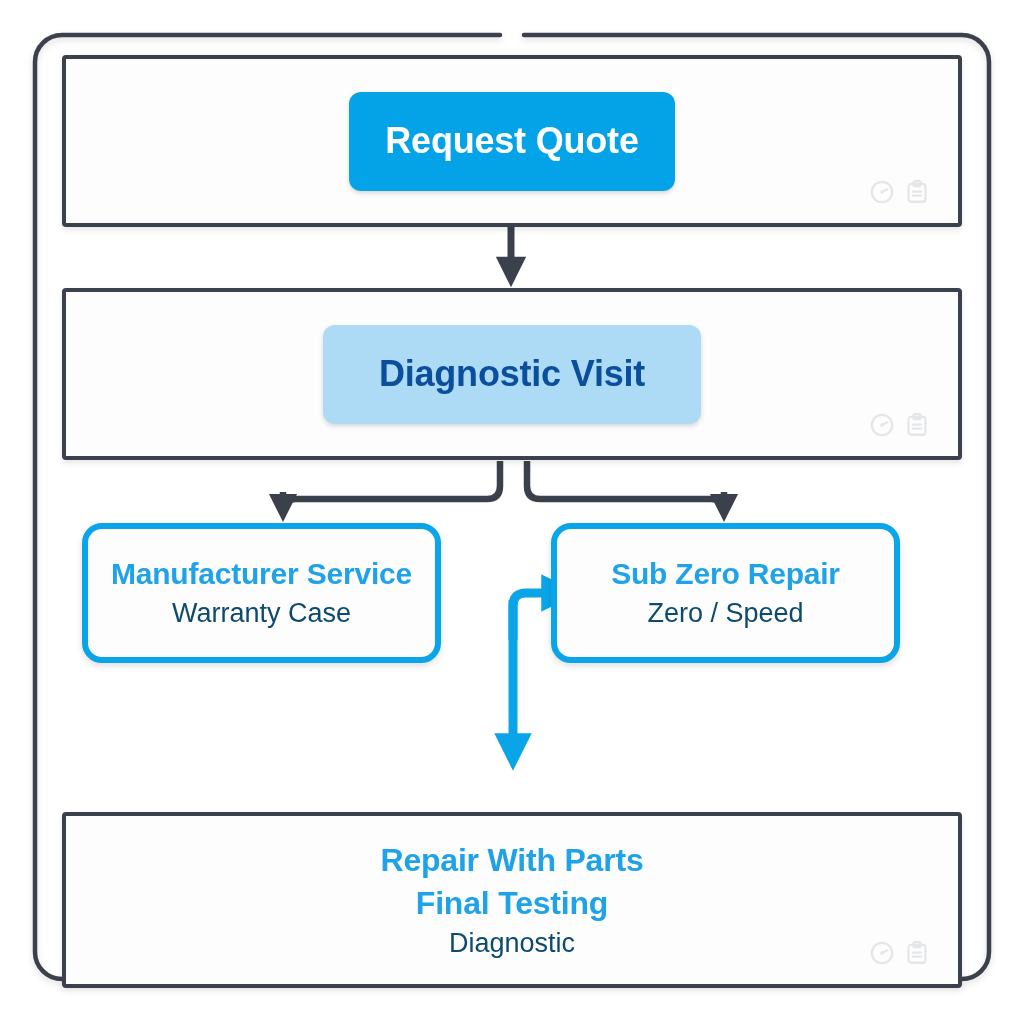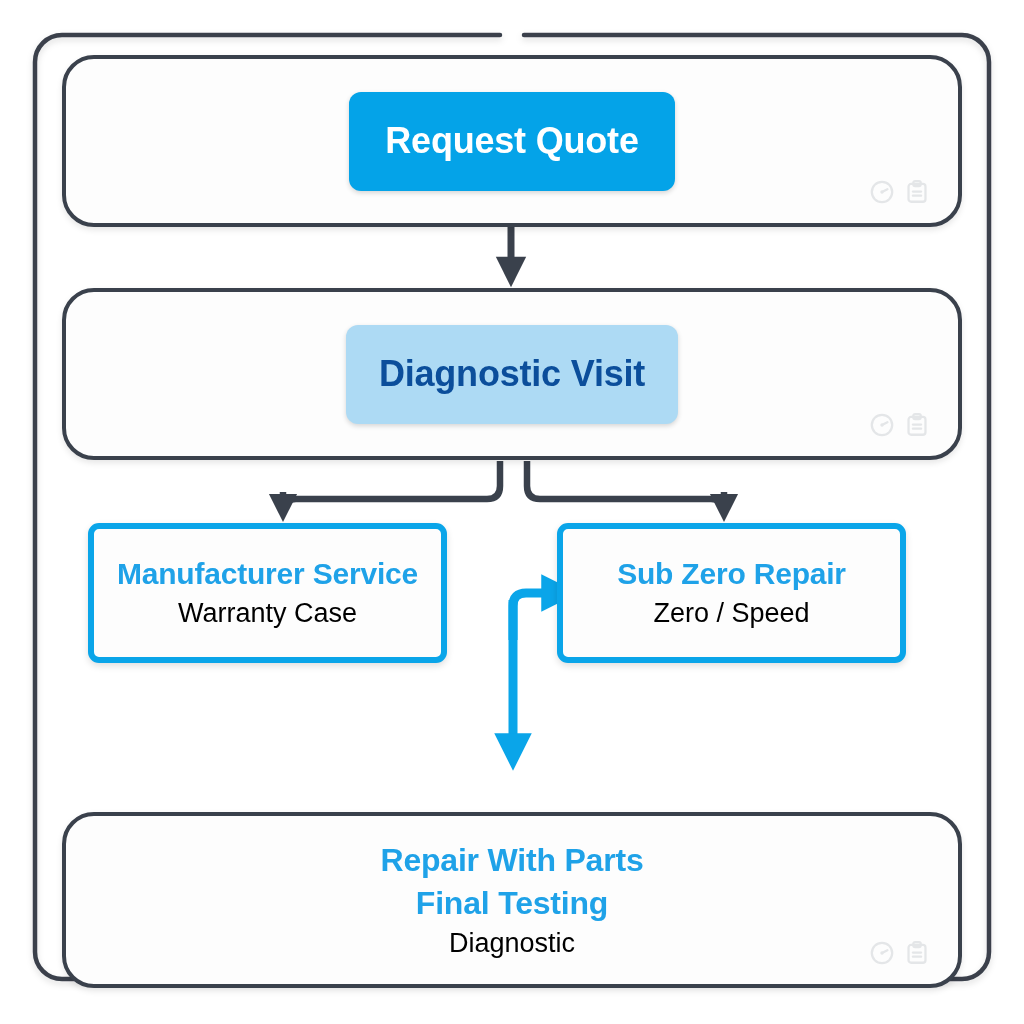--- a/index.html
+++ b/index.html
@@ -30,28 +30,27 @@
     position: absolute;
     box-sizing: border-box;
     background: #fdfdfd;
     display: flex;
     flex-direction: column;
     align-items: center;
     justify-content: center;
   }
   .node.dark {
     border: 4px solid #3a414c;
-    border-radius: 32px;
+    border-radius: 4px;
     box-shadow: 0 3px 6px rgba(0,0,0,0.10);
   }
   .node.accent {
     border: 6px solid #0aa5e9;
-    border-radius: 11px;
+    border-radius: 20px;
     box-shadow: 0 3px 7px rgba(0,0,0,0.13);
-    margin-left: 6px;
   }
 
   
   .chip {
     display: flex;
     align-items: center;
     justify-content: center;
     border-radius: 12px;
     box-shadow: 0 2px 5px rgba(0,0,0,0.16);
   }
@@ -60,40 +59,40 @@
     color: #ffffff;
     width: 326px;
     height: 99px;
     font-size: 36px;
     font-weight: bold;
     letter-spacing: -0.2px;
   }
   .chip-soft {
     background: #addaf4;
     color: #0b4e9b;
-    width: 332px;
+    width: 378px;
     height: 99px;
     font-size: 36px;
     font-weight: bold;
     letter-spacing: -0.2px;
   }
 
   
   .line-accent {
     color: #1fa2e8;
     font-size: 30px;
     font-weight: bold;
     line-height: 1.0;
     letter-spacing: -0.2px;
   }
   .line-accent.big {
     font-size: 32px;
   }
   .line-muted {
-    color: #000000;
+    color: #0c4a6e;
     font-size: 27px;
     font-weight: normal;
     line-height: 1.0;
   }
   .stack {
     display: flex;
     flex-direction: column;
     align-items: center;
     gap: 14px;
   }

